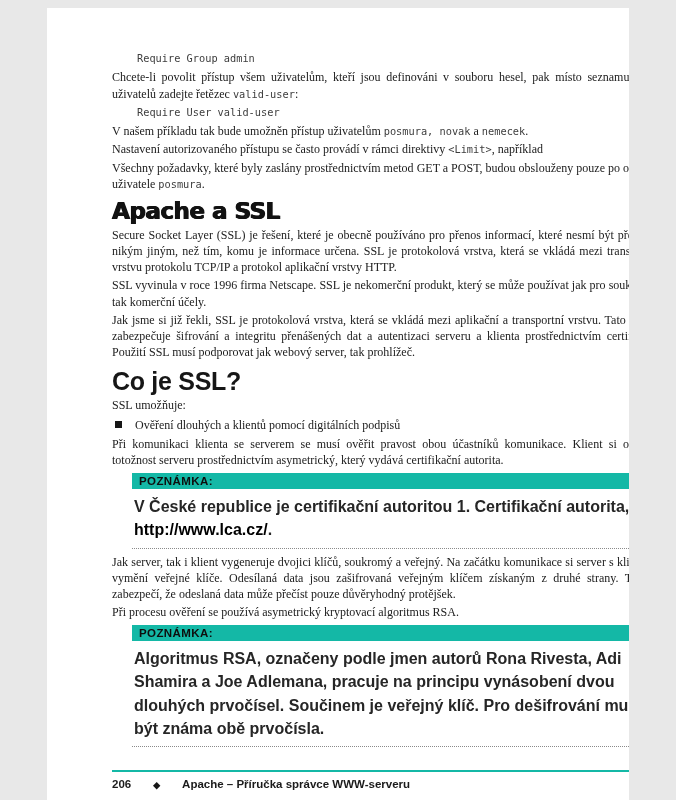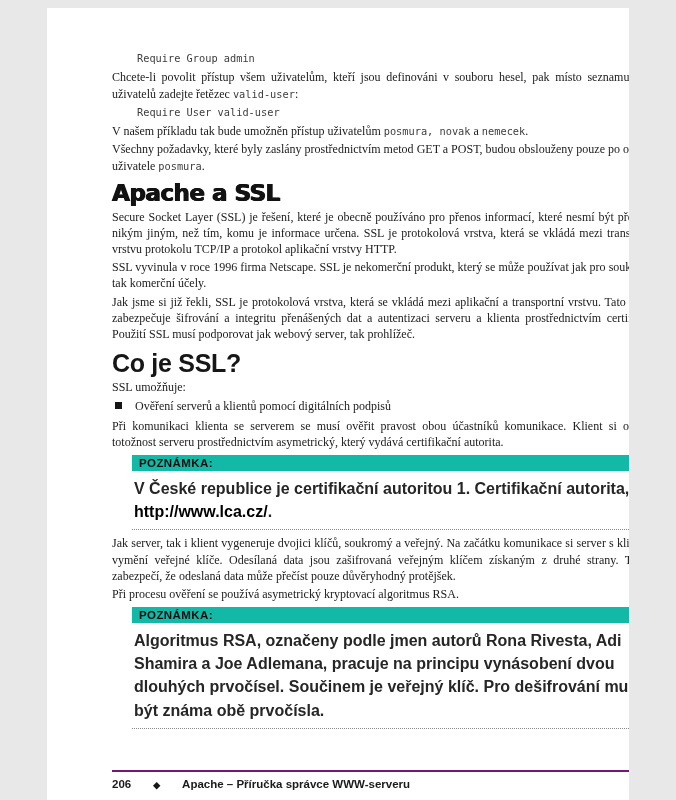--- a/index.html
+++ b/index.html
@@ -41,21 +41,21 @@
     background:#14b8a6;font-family:"Liberation Sans", sans-serif;font-weight:bold;
     font-size:11.5px;color:#0e0e0e;padding:2px 7px;letter-spacing:0.4px;
   }
   .note-text{
     font-family:"Liberation Sans", sans-serif;font-weight:bold;font-size:16px;
     line-height:1.45;color:#262626;margin:6px 0 0 2px;text-align:left;
   }
   .note-text .url{font-weight:bold;color:#000;}
   .footer{
     position:absolute;left:65px;width:547px;top:762px;
-    border-top:2px solid #701a75;padding-top:6px;
+    border-top:2px solid #14b8a6;padding-top:6px;
     display:flex;align-items:flex-end;
     font-family:"Liberation Sans", sans-serif;font-weight:bold;
     font-size:11.5px;color:#1b1b1b;
   }
   .footer .pagenum{margin-right:22px;}
   .footer .diamond{font-size:9px;margin-right:22px;color:#161616;}
 </style>
 </head>
 <body>
 
@@ -63,38 +63,39 @@
   <div class="content">
 
     <pre class="code">Require Group admin</pre>
 
     <p class="body"><span>Chcete-li povolit přístup všem uživatelům, kteří jsou definováni v souboru hesel, pak místo seznamu jmen uživatelů zadejte řetězec </span><code class="inline">valid-user</code><span>:</span></p>
 
     <pre class="code">Require User valid-user</pre>
 
     <p class="body"><span>V našem příkladu tak bude umožněn přístup uživatelům </span><code class="inline">posmura, novak</code><span> a </span><code class="inline">nemecek</code><span>.</span></p>
 
+    <p class="body"><span>Nastavení autorizovaného přístupu se často provádí v rámci direktivy </span><code class="inline">&lt;Limit&gt;</code><span>, například</span></p>
 
 
     <p class="body"><span>Všechny požadavky, které byly zaslány prostřednictvím metod GET a POST, budou obslouženy pouze po ověření uživatele </span><code class="inline">posmura</code><span>.</span></p>
 
     <h1 class="sect">Apache a SSL</h1>
 
     <p class="body">Secure Socket Layer (SSL) je řešení, které je obecně používáno pro přenos informací, které nesmí být přečteny nikým jiným, než tím, komu je informace určena. SSL je protokolová vrstva, která se vkládá mezi transportní vrstvu protokolu TCP/IP a protokol aplikační vrstvy HTTP.</p>
     <p class="body">SSL vyvinula v roce 1996 firma Netscape. SSL je nekomerční produkt, který se může používat jak pro soukromé, tak komerční účely.</p>
     <p class="body">Jak jsme si již řekli, SSL je protokolová vrstva, která se vkládá mezi aplikační a transportní vrstvu. Tato vrstva zabezpečuje šifrování a integritu přenášených dat a autentizaci serveru a klienta prostřednictvím certifikátů. Použití SSL musí podporovat jak webový server, tak prohlížeč.</p>
 
     <h2 class="subsect">Co je SSL?</h2>
 
     <p class="body">SSL umožňuje:</p>
 
     <ul class="bullets">
       <li>
           <span class="sq"></span>
-          <span>Ověření serverů a klientů pomocí digitálních podpisů</span>
+          <span>Ověření dlouhých a klientů pomocí digitálních podpisů</span>
         </li>
     </ul>
 
     <p class="body">Při komunikaci klienta se serverem se musí ověřit pravost obou účastníků komunikace. Klient si ověřuje totožnost serveru prostřednictvím asymetrický, který vydává certifikační autorita.</p>
 
     <div class="note">
       <div class="note-bar">POZNÁMKA:</div>
       <p class="note-text"><span>V České republice je certifikační autoritou 1. Certifikační autorita, </span><span class="url">http://www.lca.cz/</span><span>.</span></p>
     </div>
 

